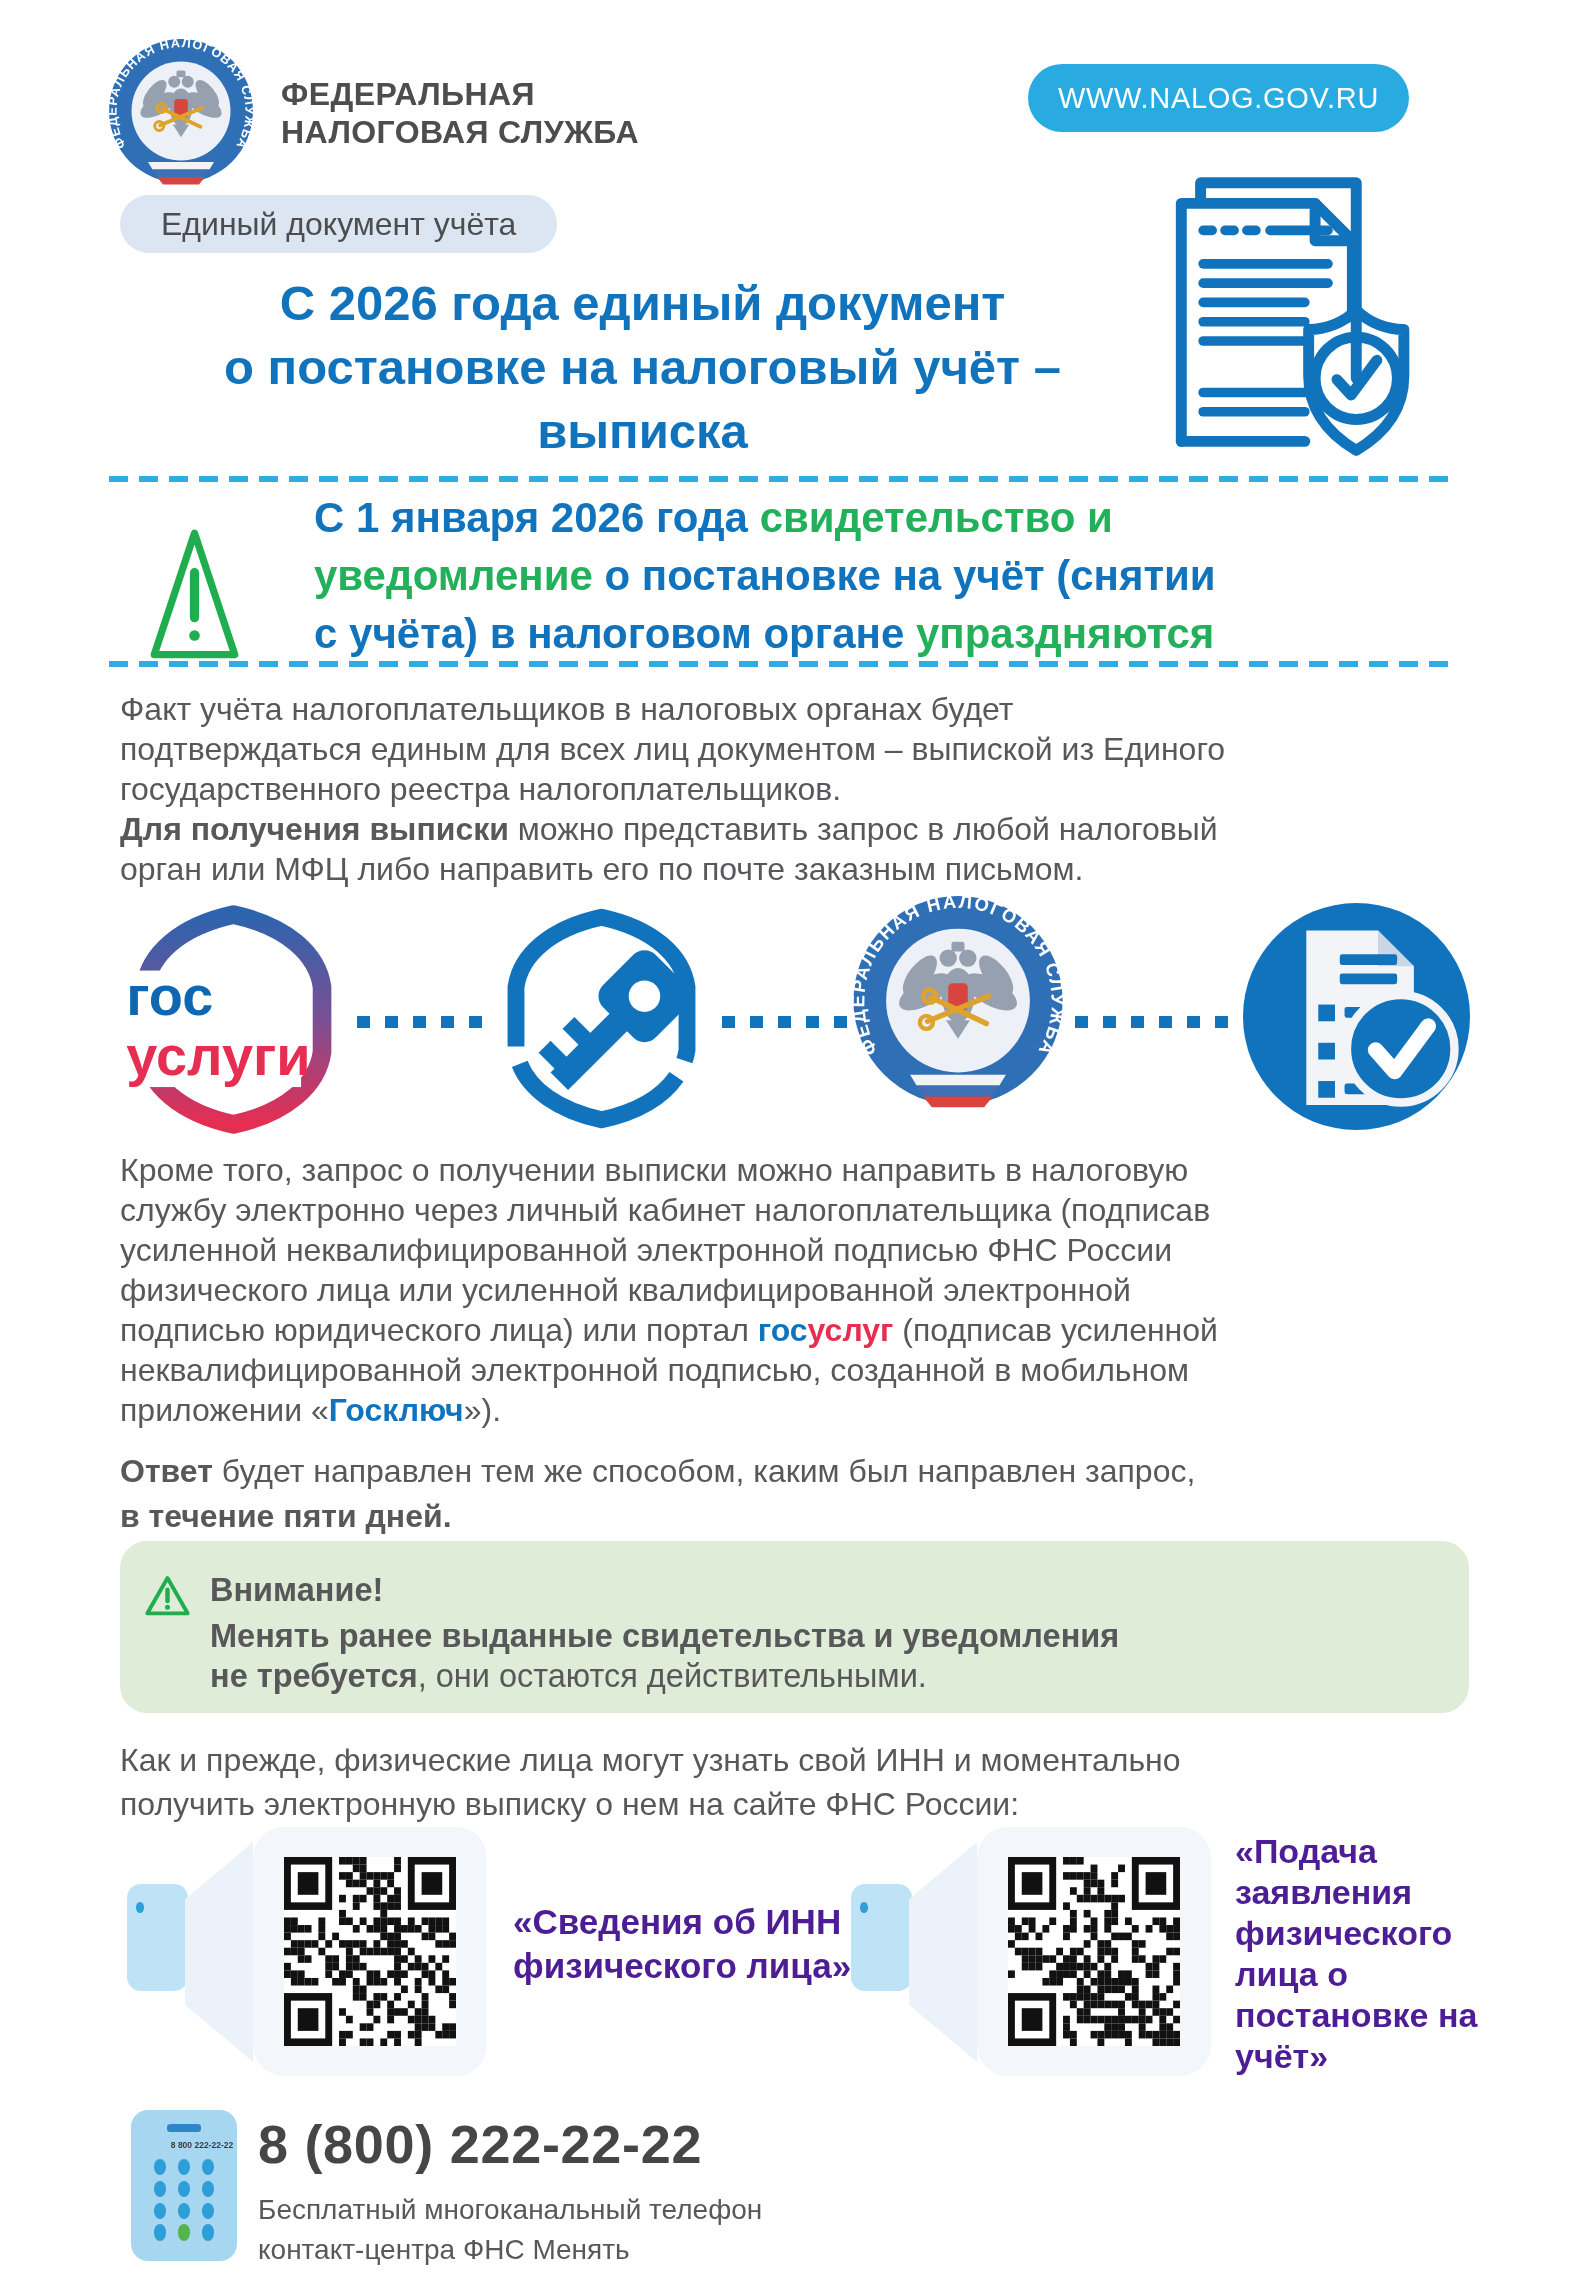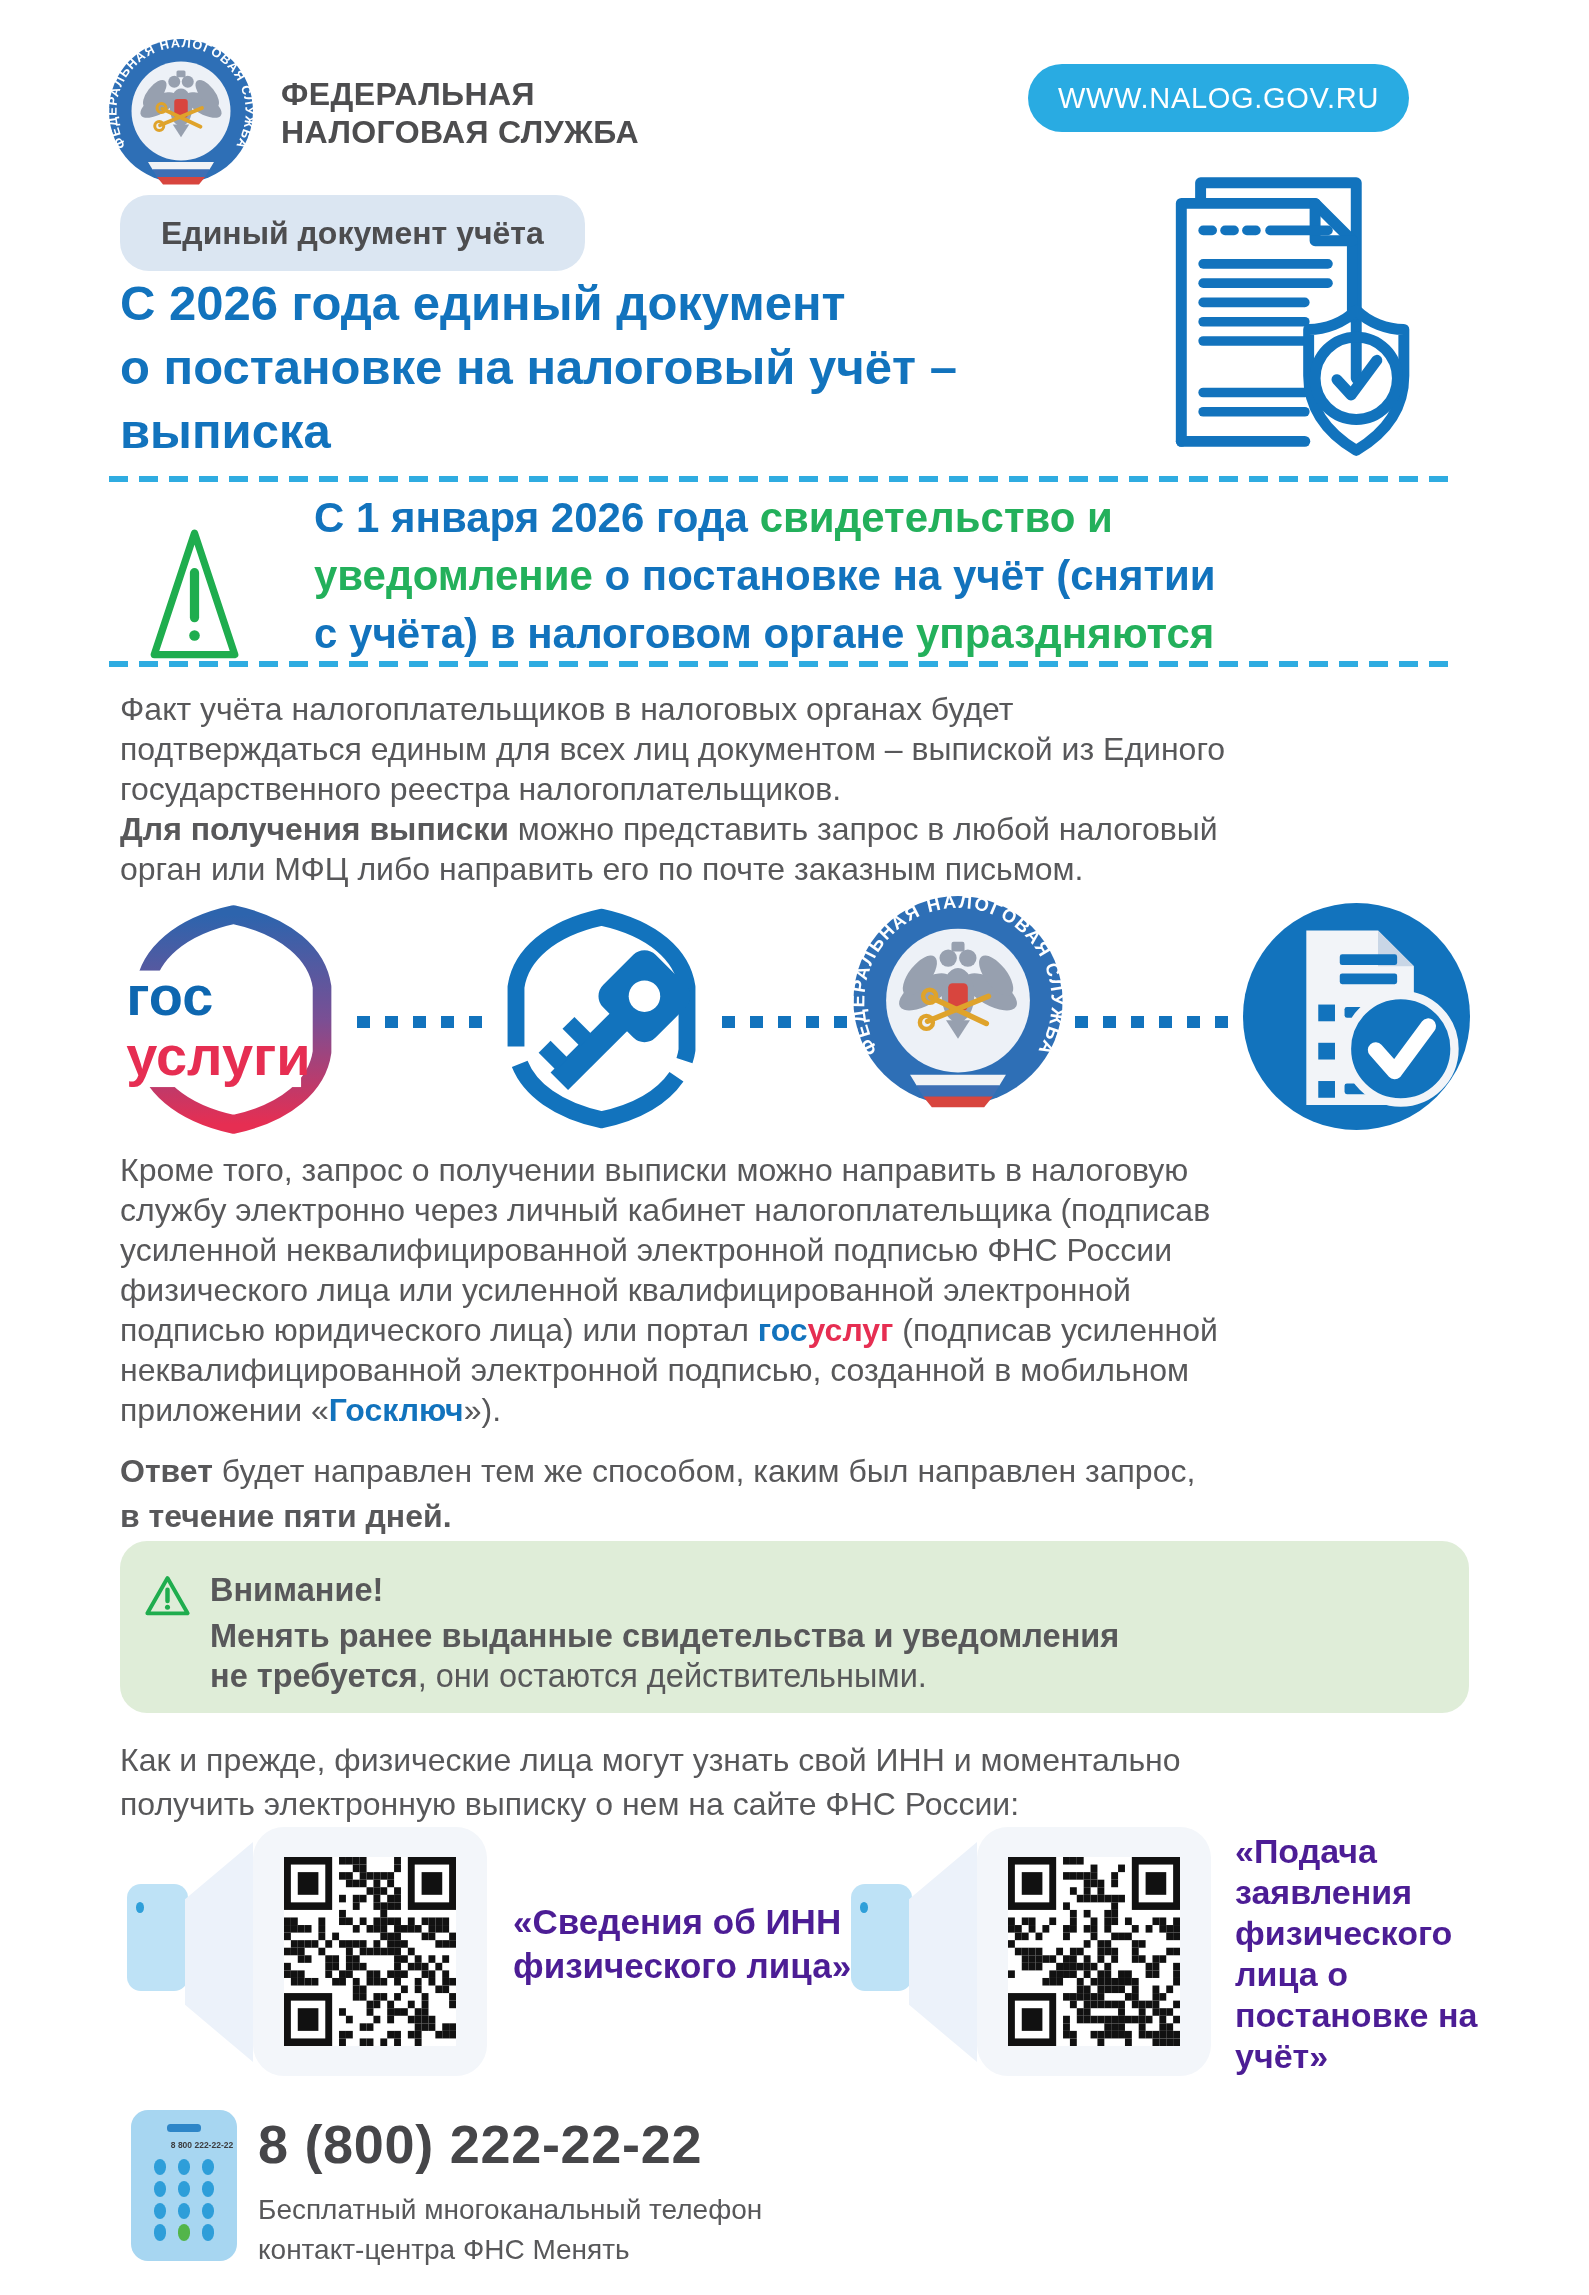--- a/index.html
+++ b/index.html
@@ -13,23 +13,23 @@
   .c-green{color:#23b05b;}
   .c-red{color:#e62e52;}
 
   
   .emblem-svg{left:106px;top:35px;width:150px;height:167px;}
   .org-name{left:281px;top:75px;font-size:32px;font-weight:bold;color:#4d4d4f;line-height:38px;letter-spacing:0.4px;}
   .site-pill{left:1028px;top:64px;width:381px;height:68px;border-radius:34px;background:#29abe2;
     color:#fff;font-size:29px;letter-spacing:0.7px;display:flex;align-items:center;justify-content:center;}
 
   
-  .badge{left:120px;top:195px;height:76px;padding:0 41px;border-radius:29px;background:#dbe6f2;
-    color:#4d4d4f;font-weight:bold;font-size:32px;display:inline-flex;align-items:center;}
-  .title{left:120px;top:271px;width:1045px;font-size:49px;font-weight:bold;color:#1273bd;line-height:64px;margin:0;}
+  .badge{left:120px;top:195px;height:58px;padding:0 41px;border-radius:29px;background:#dbe6f2;
+    color:#4d4d4f;font-weight:normal;font-size:32px;display:inline-flex;align-items:center;}
+  .title{left:120px;top:271px;width:1045px;font-size:49px;font-weight:bold;color:#1273bd;line-height:64px;margin:0;text-align:center;}
   .doc-shield{left:1144px;top:162px;width:283px;height:304px;}
 
   
   .rule{left:109px;width:1346px;height:6.4px;
     background:repeating-linear-gradient(90deg,#2face1 0 19px,transparent 19px 30px);}
   .rule-1{top:476px;} .rule-2{top:661px;}
 
   
   .warn-tri{left:145px;top:523px;width:99px;height:147px;}
   .callout{left:314px;top:489px;width:1158px;font-size:42px;font-weight:bold;line-height:58px;}

